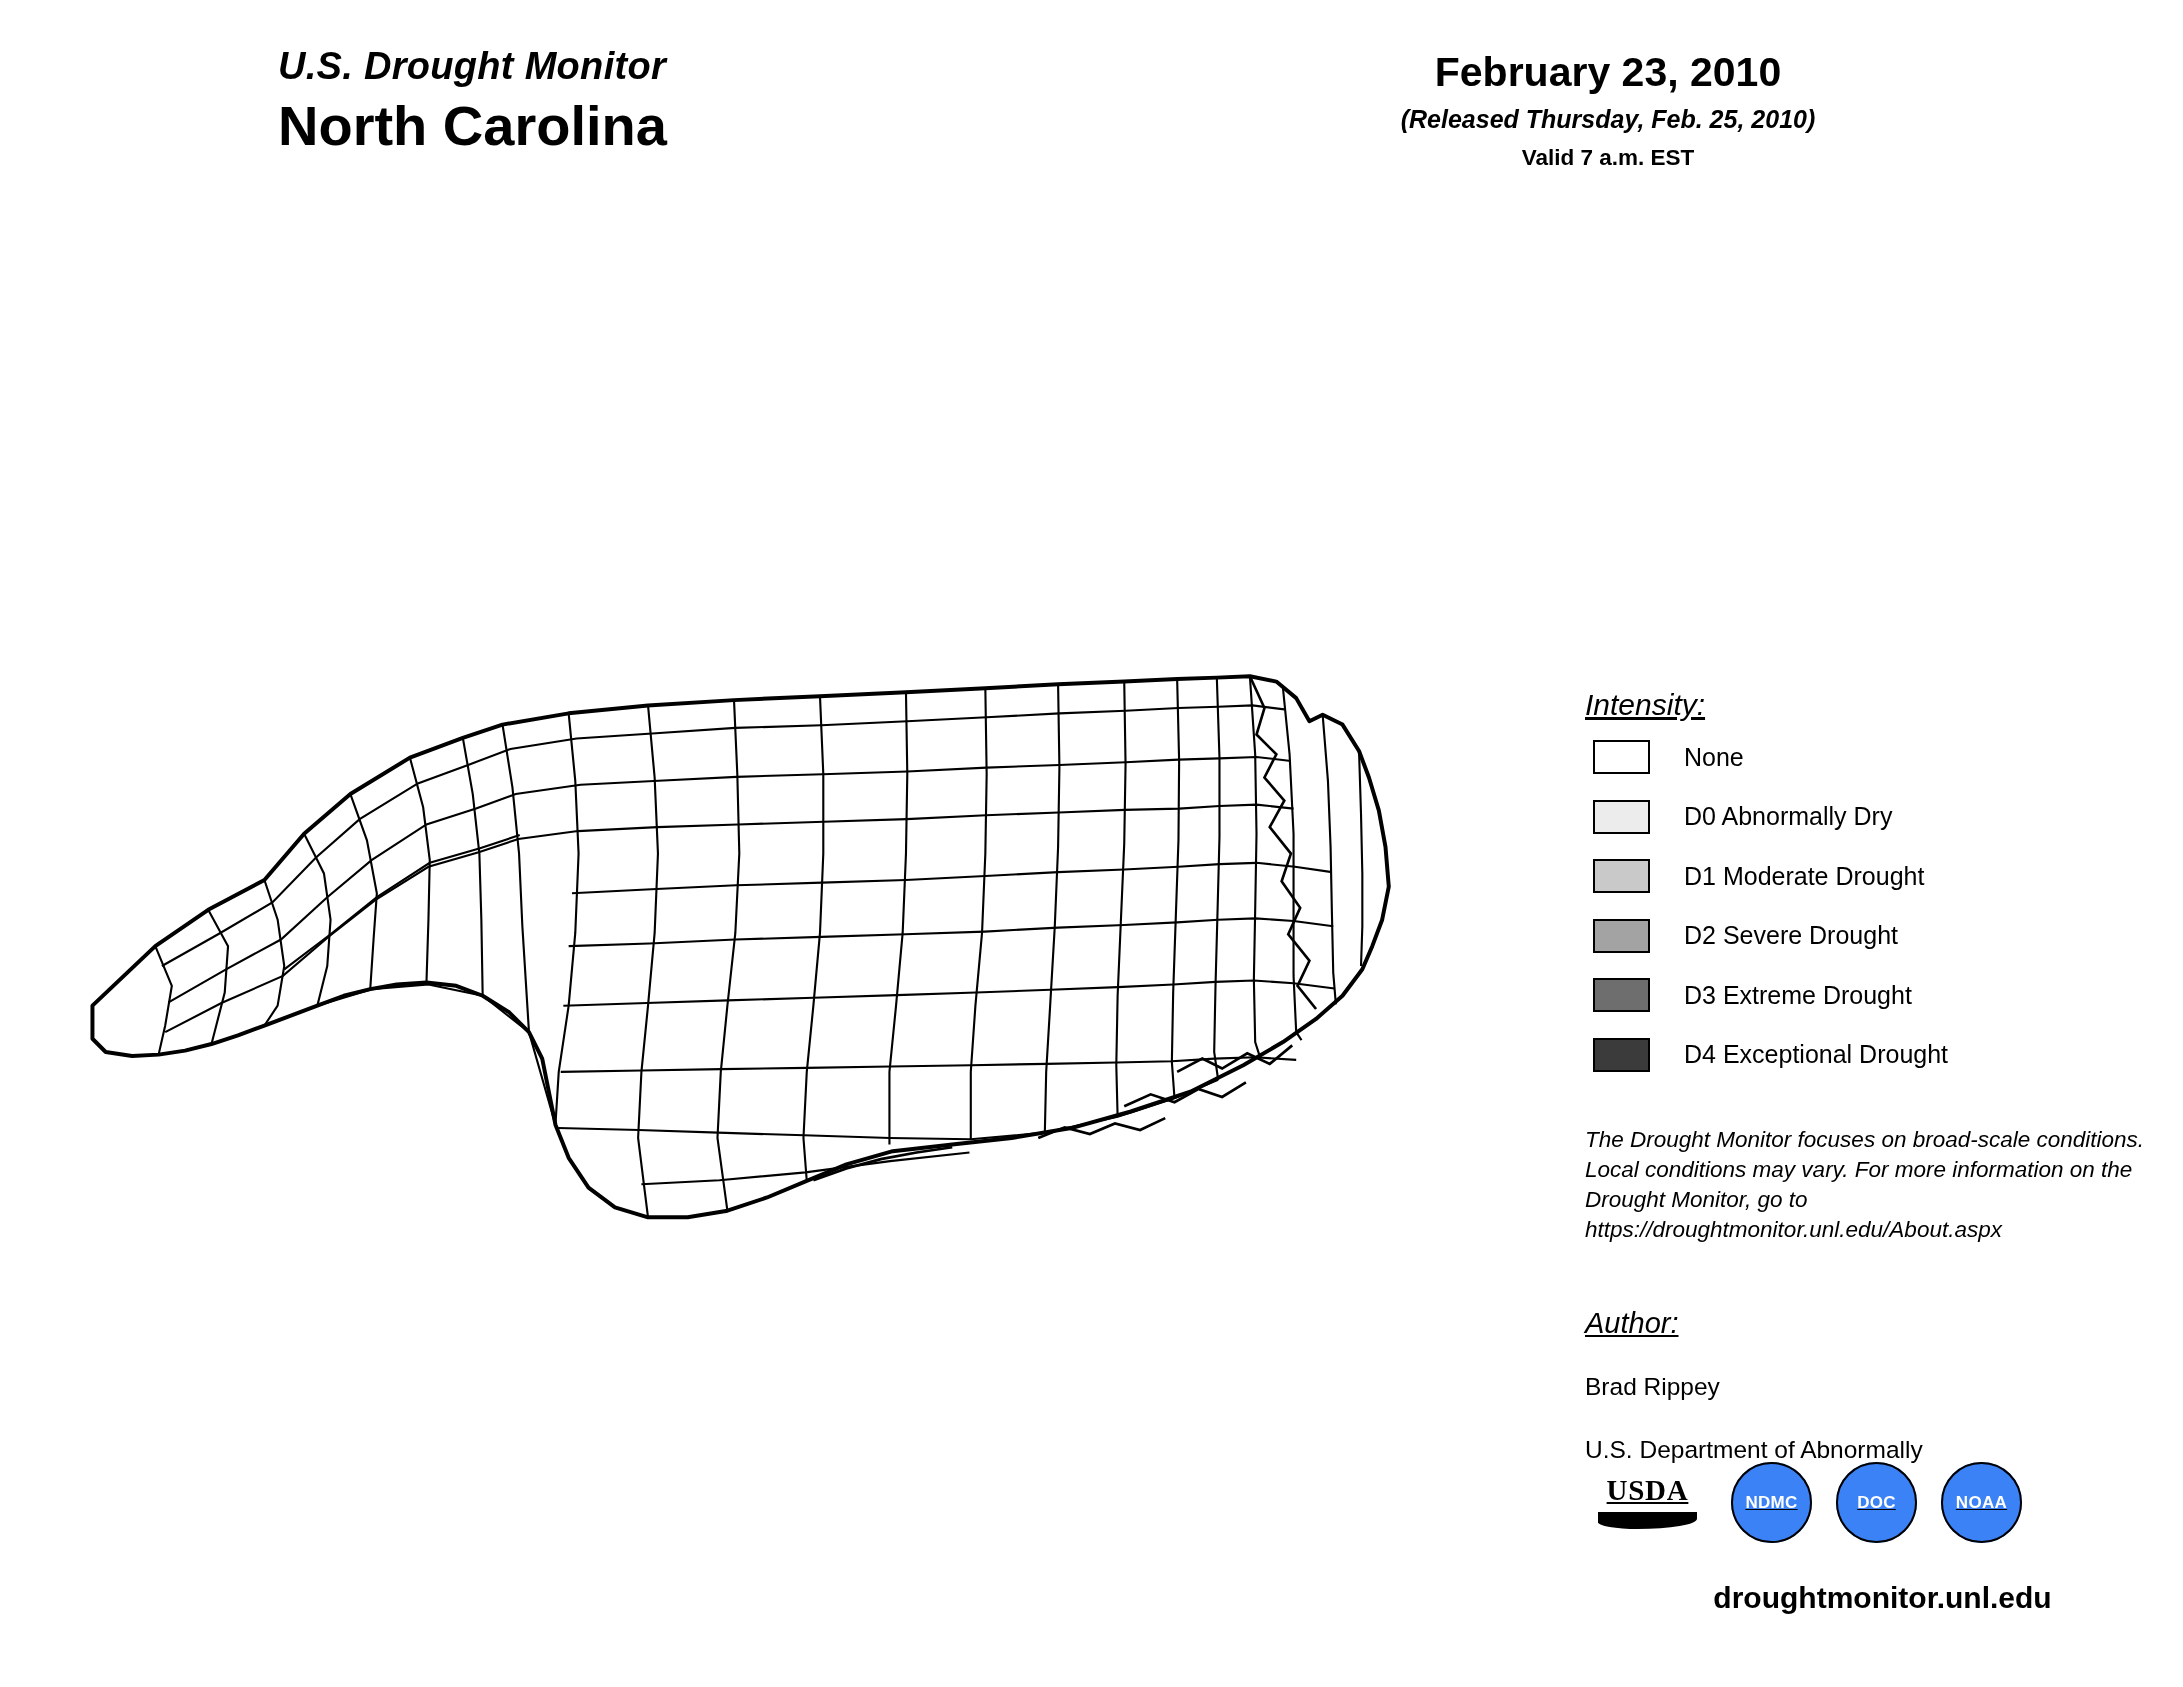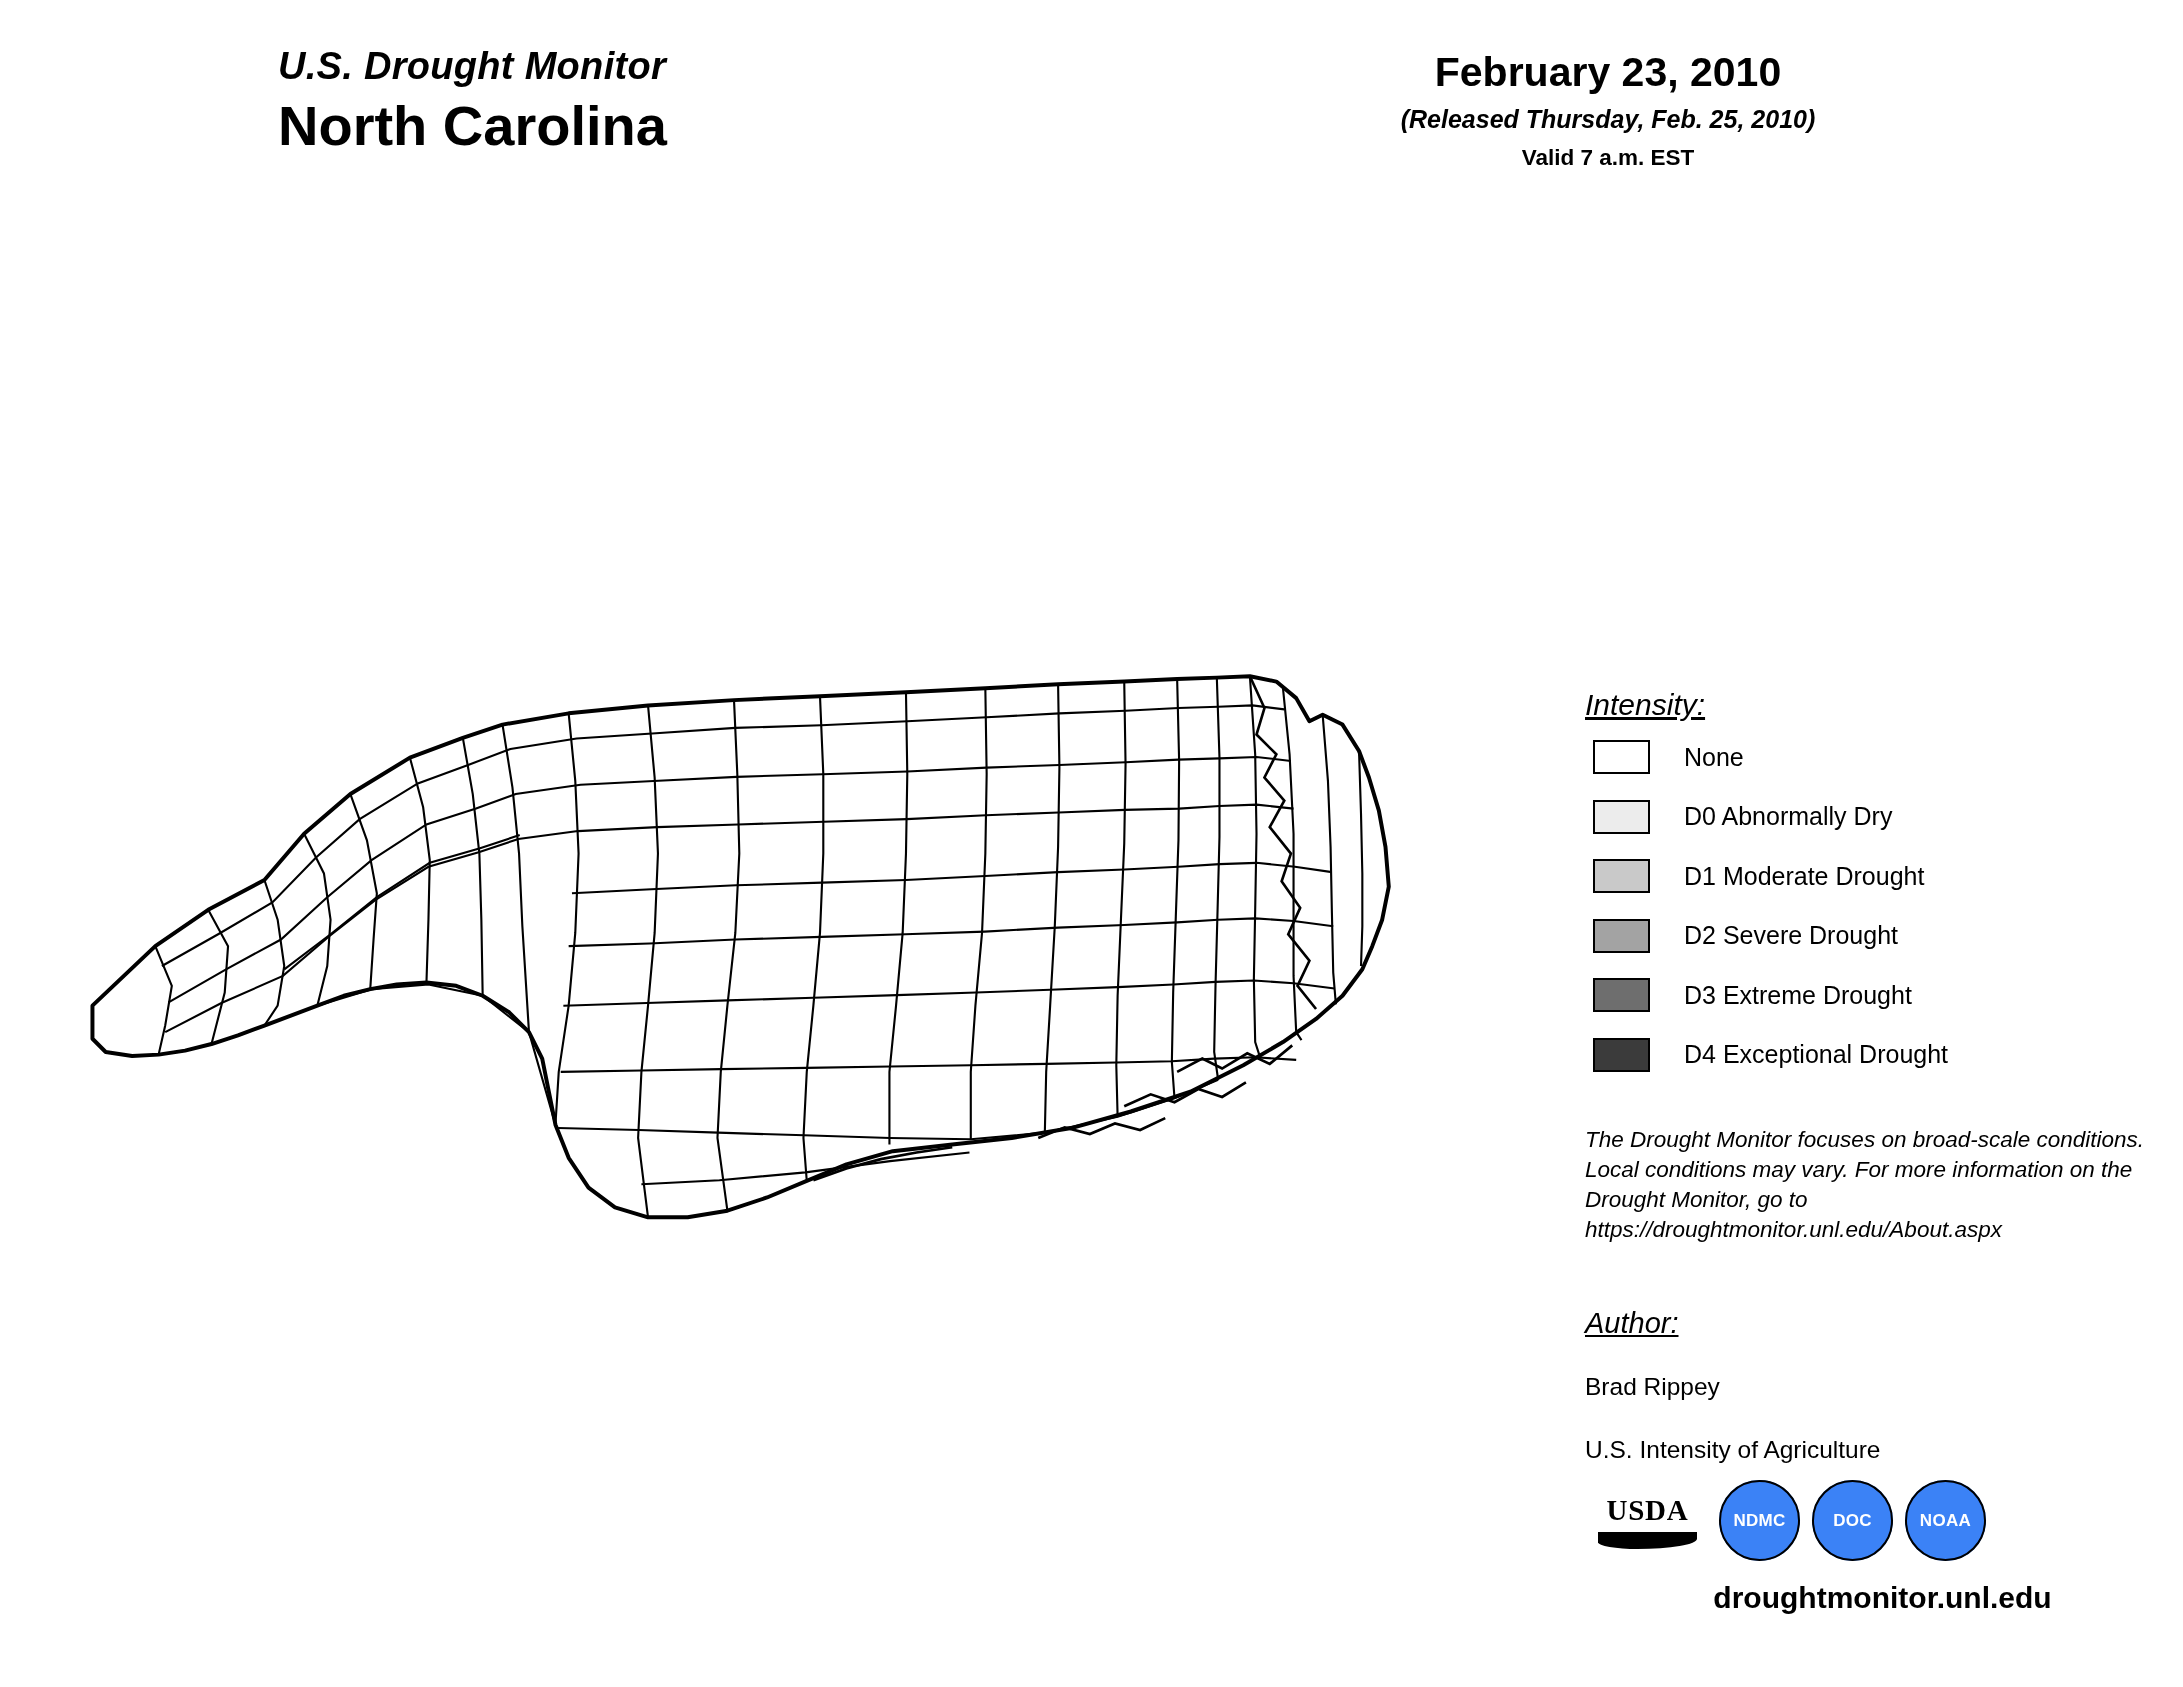--- a/index.html
+++ b/index.html
@@ -143,22 +143,23 @@
   }
 
   
   #logo-strip {
     position: absolute;
     left: 1588px;
     top: 1462px;
     width: 582px;
     height: 99px;
     display: flex;
-    align-items: flex-end;
-    gap: 12px;
+    align-items: flex-start;
+    gap: 24px;
+    text-decoration: underline;
   }
   .logo {
     position: relative;
     flex: 0 0 auto;
   }
   #logo-usda {
     width: 119px;
     height: 79px;
     display: flex;
     flex-direction: column;
@@ -306,21 +307,21 @@
     <div class="legend-swatch" style="background:#3b3b3b"></div>
     <div class="legend-label">D4 Exceptional Drought</div>
   </div>
 </div>
 
 <div id="disclaimer">The Drought Monitor focuses on broad-scale conditions. Local conditions may vary. For more information on the Drought Monitor, go to https://droughtmonitor.unl.edu/About.aspx</div>
 
 <div id="author-block">
   <div id="author-heading">Author:</div>
   <div class="author-line">Brad Rippey</div>
-  <div class="author-line">U.S. Intensity of Agriculture</div>
+  <div class="author-line">U.S. Department of Abnormally</div>
 </div>
 
 <div id="logo-strip">
   <div class="logo" id="logo-usda">
     <div class="usda-text">USDA</div>
     <div class="usda-swoosh"></div>
   </div>
   <div class="logo">
     <div class="seal">
       <div class="seal-core">NDMC</div>

